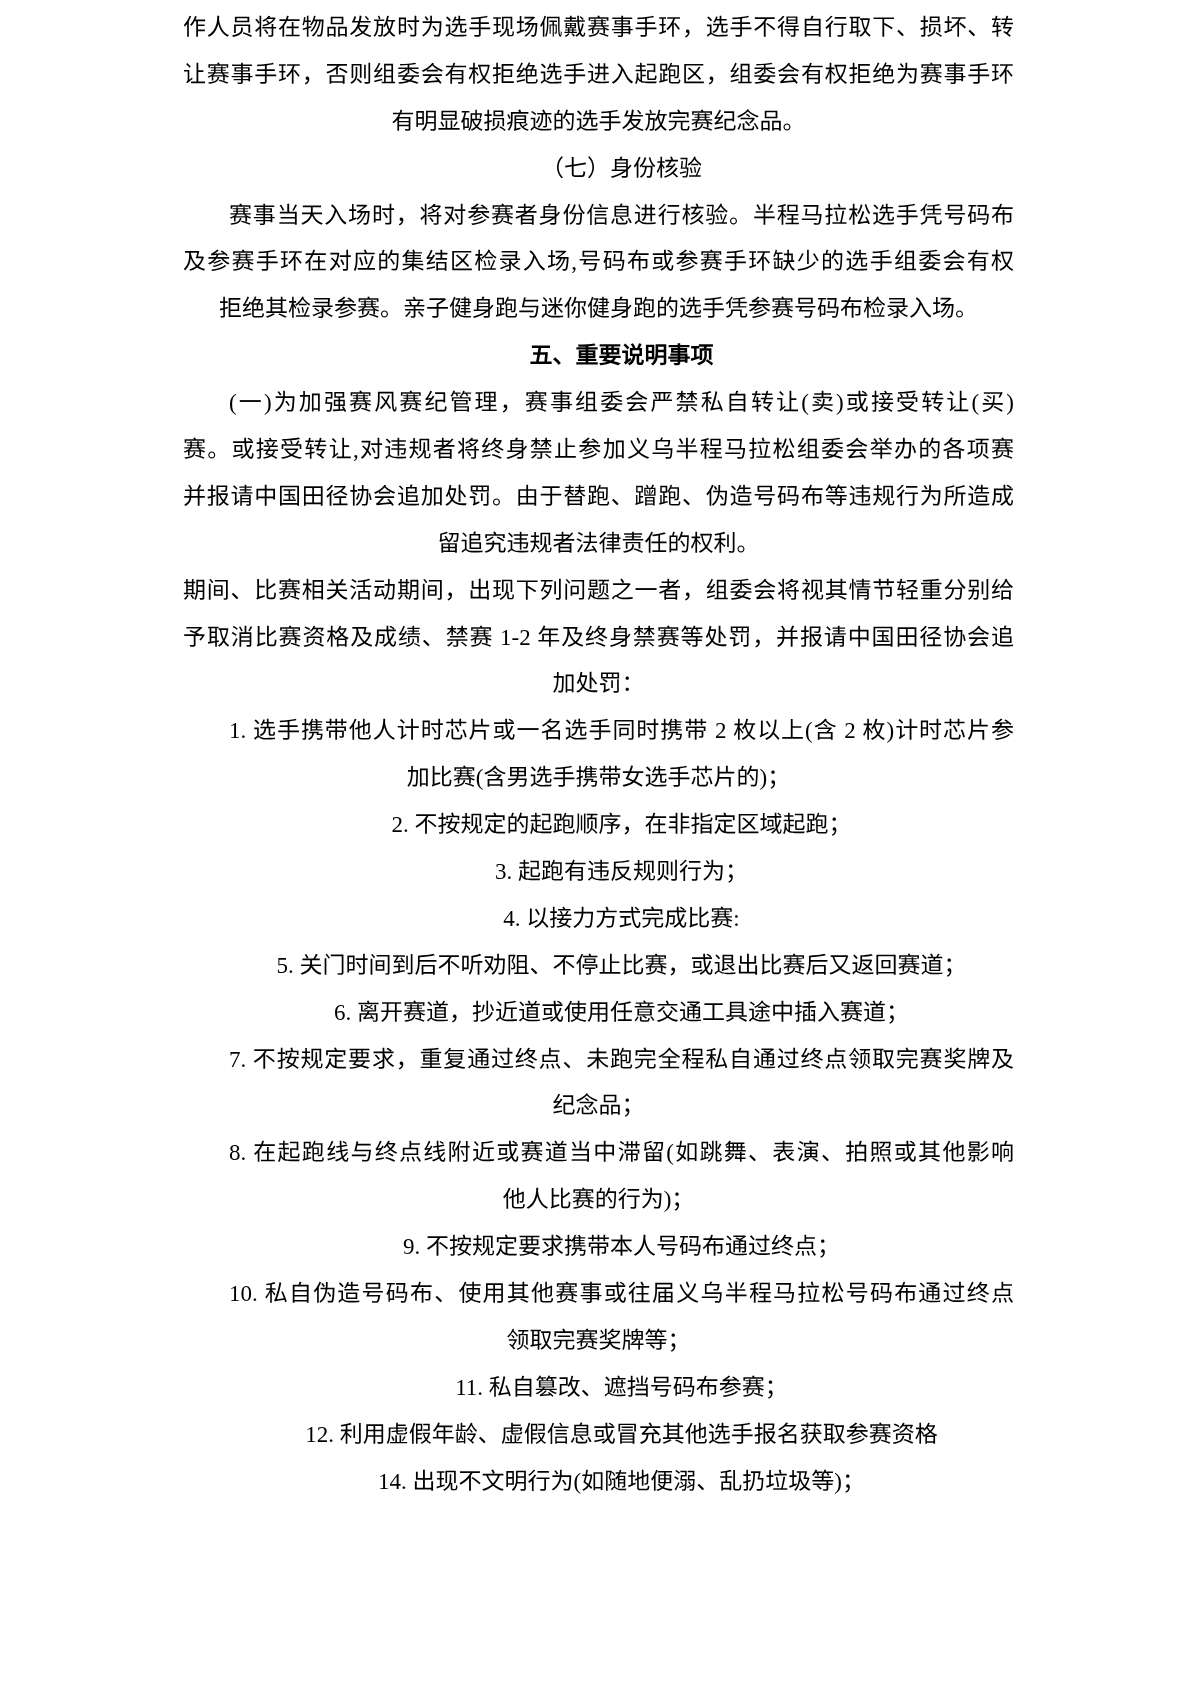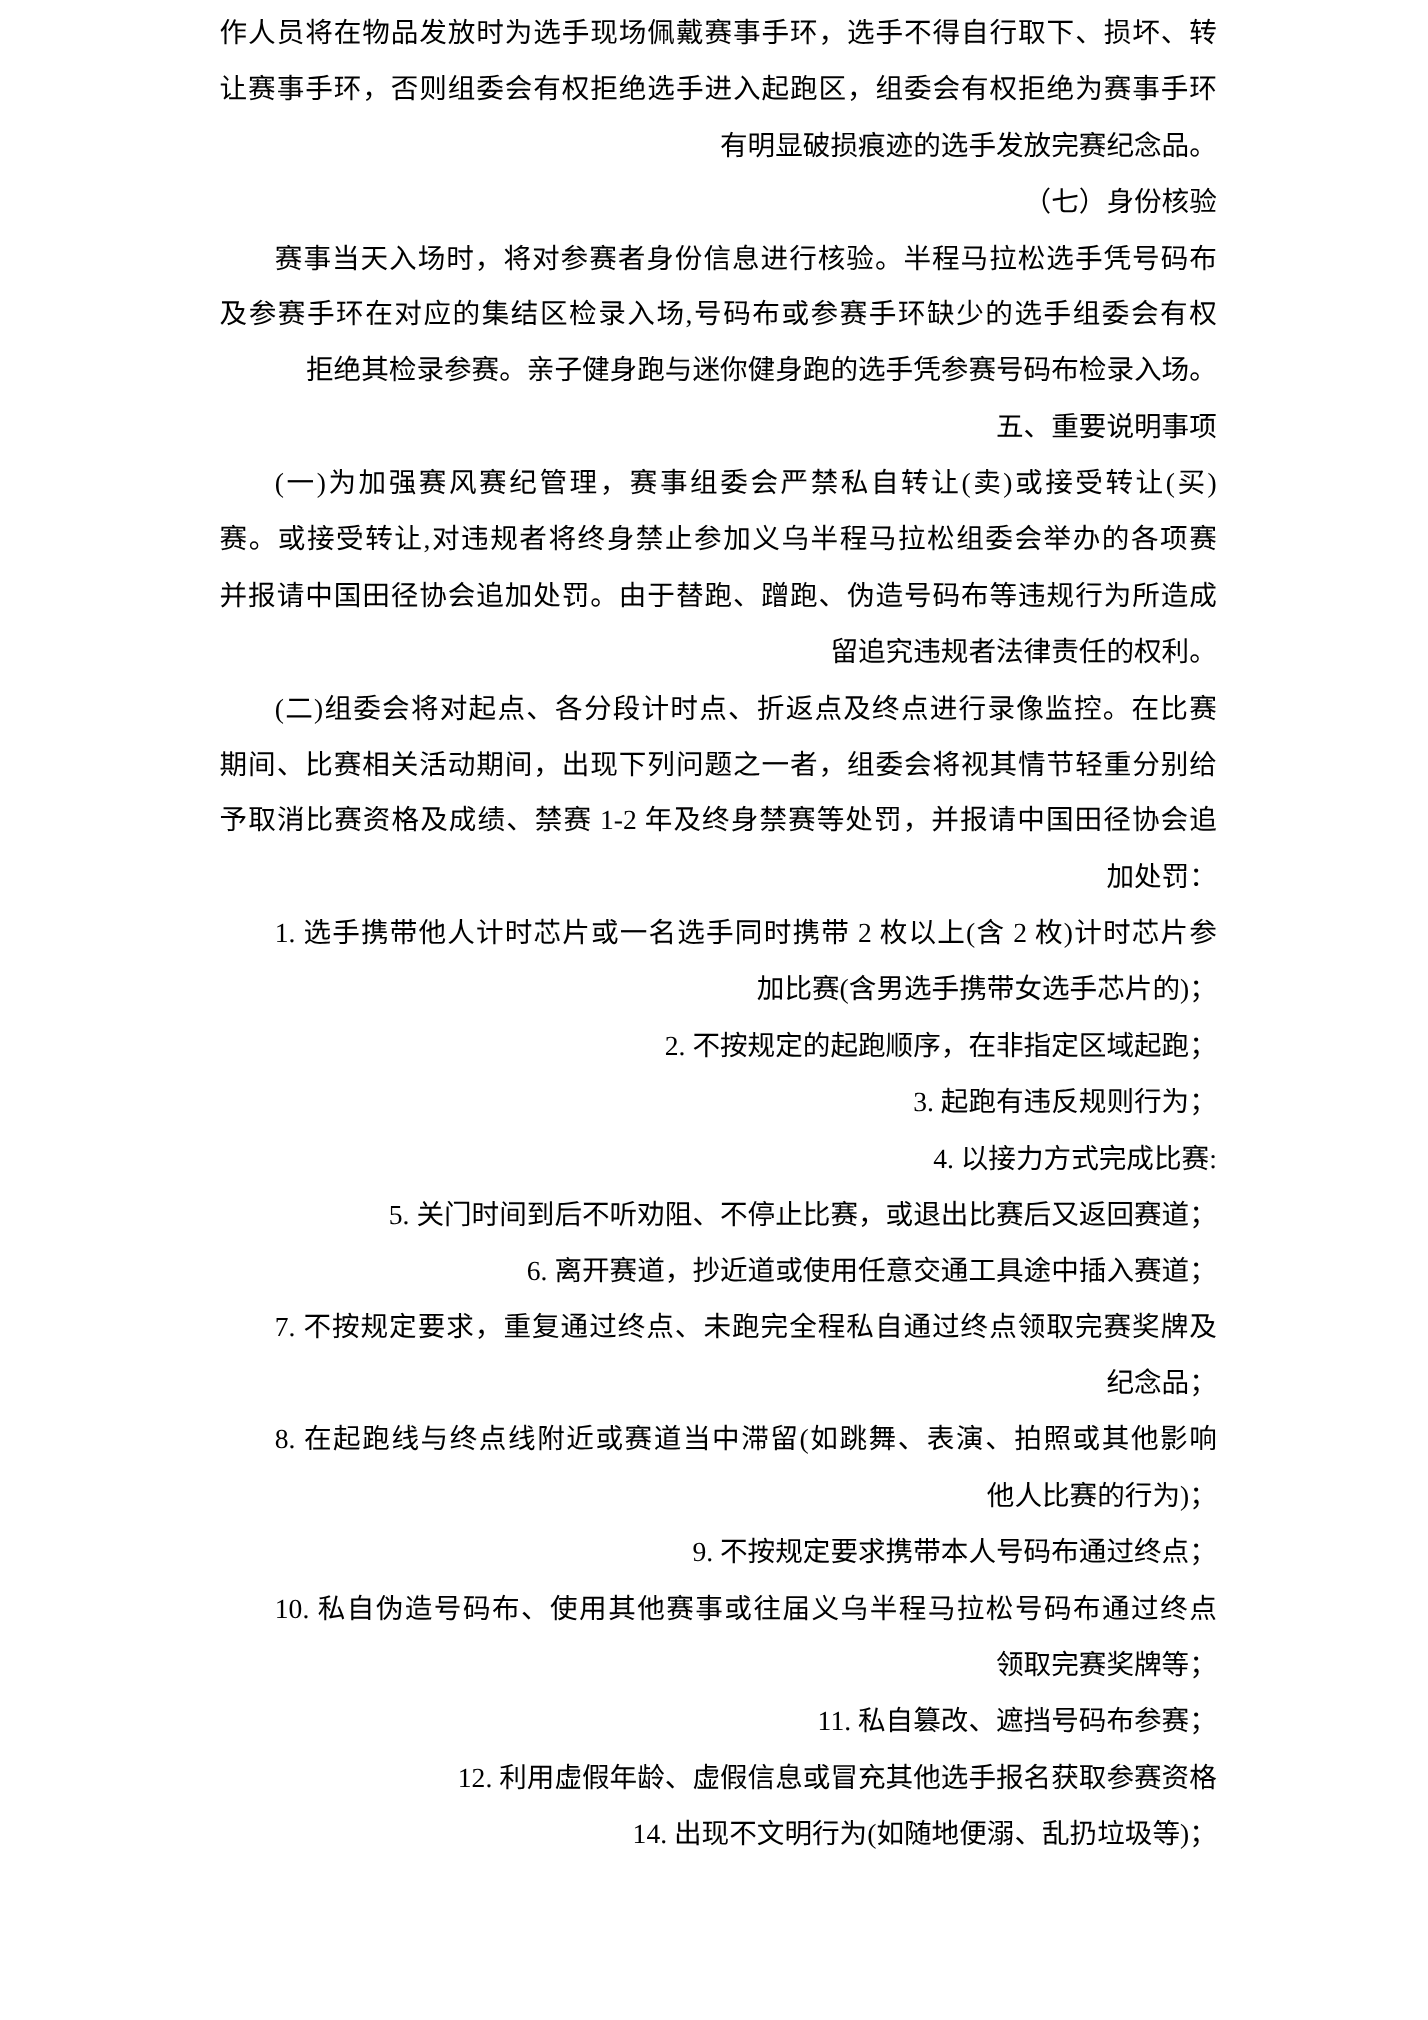--- a/index.html
+++ b/index.html
@@ -21,52 +21,51 @@
     position: absolute;
     left: 183px;
     top: 5px;
     width: 831px;
   }
   .line {
     font-size: 23px;
     line-height: 46.9px;
     height: 46.9px;
     overflow: hidden;
-    text-align: right;
+    text-align: center;
     white-space: normal;
   }
   .line.fill {
     text-align: justify;
     text-align-last: justify;
   }
   .line.indent {
     text-indent: 46px;
   }
   .line.bold {
-    font-weight: normal;
+    font-weight: bold;
   }
 </style>
 </head>
 <body>
 
 <div class="page">
   <div class="textblock">
       <div class="line fill">作人员将在物品发放时为选手现场佩戴赛事手环，选手不得自行取下、损坏、转</div>
       <div class="line fill">让赛事手环，否则组委会有权拒绝选手进入起跑区，组委会有权拒绝为赛事手环</div>
       <div class="line">有明显破损痕迹的选手发放完赛纪念品。</div>
       <div class="line indent">（七）身份核验</div>
       <div class="line fill indent">赛事当天入场时，将对参赛者身份信息进行核验。半程马拉松选手凭号码布</div>
       <div class="line fill">及参赛手环在对应的集结区检录入场,号码布或参赛手环缺少的选手组委会有权</div>
       <div class="line">拒绝其检录参赛。亲子健身跑与迷你健身跑的选手凭参赛号码布检录入场。</div>
       <div class="line indent bold">五、重要说明事项</div>
       <div class="line fill indent">(一)为加强赛风赛纪管理，赛事组委会严禁私自转让(卖)或接受转让(买)</div>
       <div class="line fill">赛。或接受转让,对违规者将终身禁止参加义乌半程马拉松组委会举办的各项赛事，</div>
       <div class="line fill">并报请中国田径协会追加处罚。由于替跑、蹭跑、伪造号码布等违规行为所造成</div>
       <div class="line">留追究违规者法律责任的权利。</div>
-      <div class="line fill indent">(二)组委会将对起点、各分段计时点、折返点及终点进行录像监控。在比赛</div>
       <div class="line fill">期间、比赛相关活动期间，出现下列问题之一者，组委会将视其情节轻重分别给</div>
       <div class="line fill">予取消比赛资格及成绩、禁赛 1-2 年及终身禁赛等处罚，并报请中国田径协会追</div>
       <div class="line">加处罚：</div>
       <div class="line fill indent">1. 选手携带他人计时芯片或一名选手同时携带 2 枚以上(含 2 枚)计时芯片参</div>
       <div class="line">加比赛(含男选手携带女选手芯片的)；</div>
       <div class="line indent">2. 不按规定的起跑顺序，在非指定区域起跑；</div>
       <div class="line indent">3. 起跑有违反规则行为；</div>
       <div class="line indent">4. 以接力方式完成比赛:</div>
       <div class="line indent">5. 关门时间到后不听劝阻、不停止比赛，或退出比赛后又返回赛道；</div>
       <div class="line indent">6. 离开赛道，抄近道或使用任意交通工具途中插入赛道；</div>

